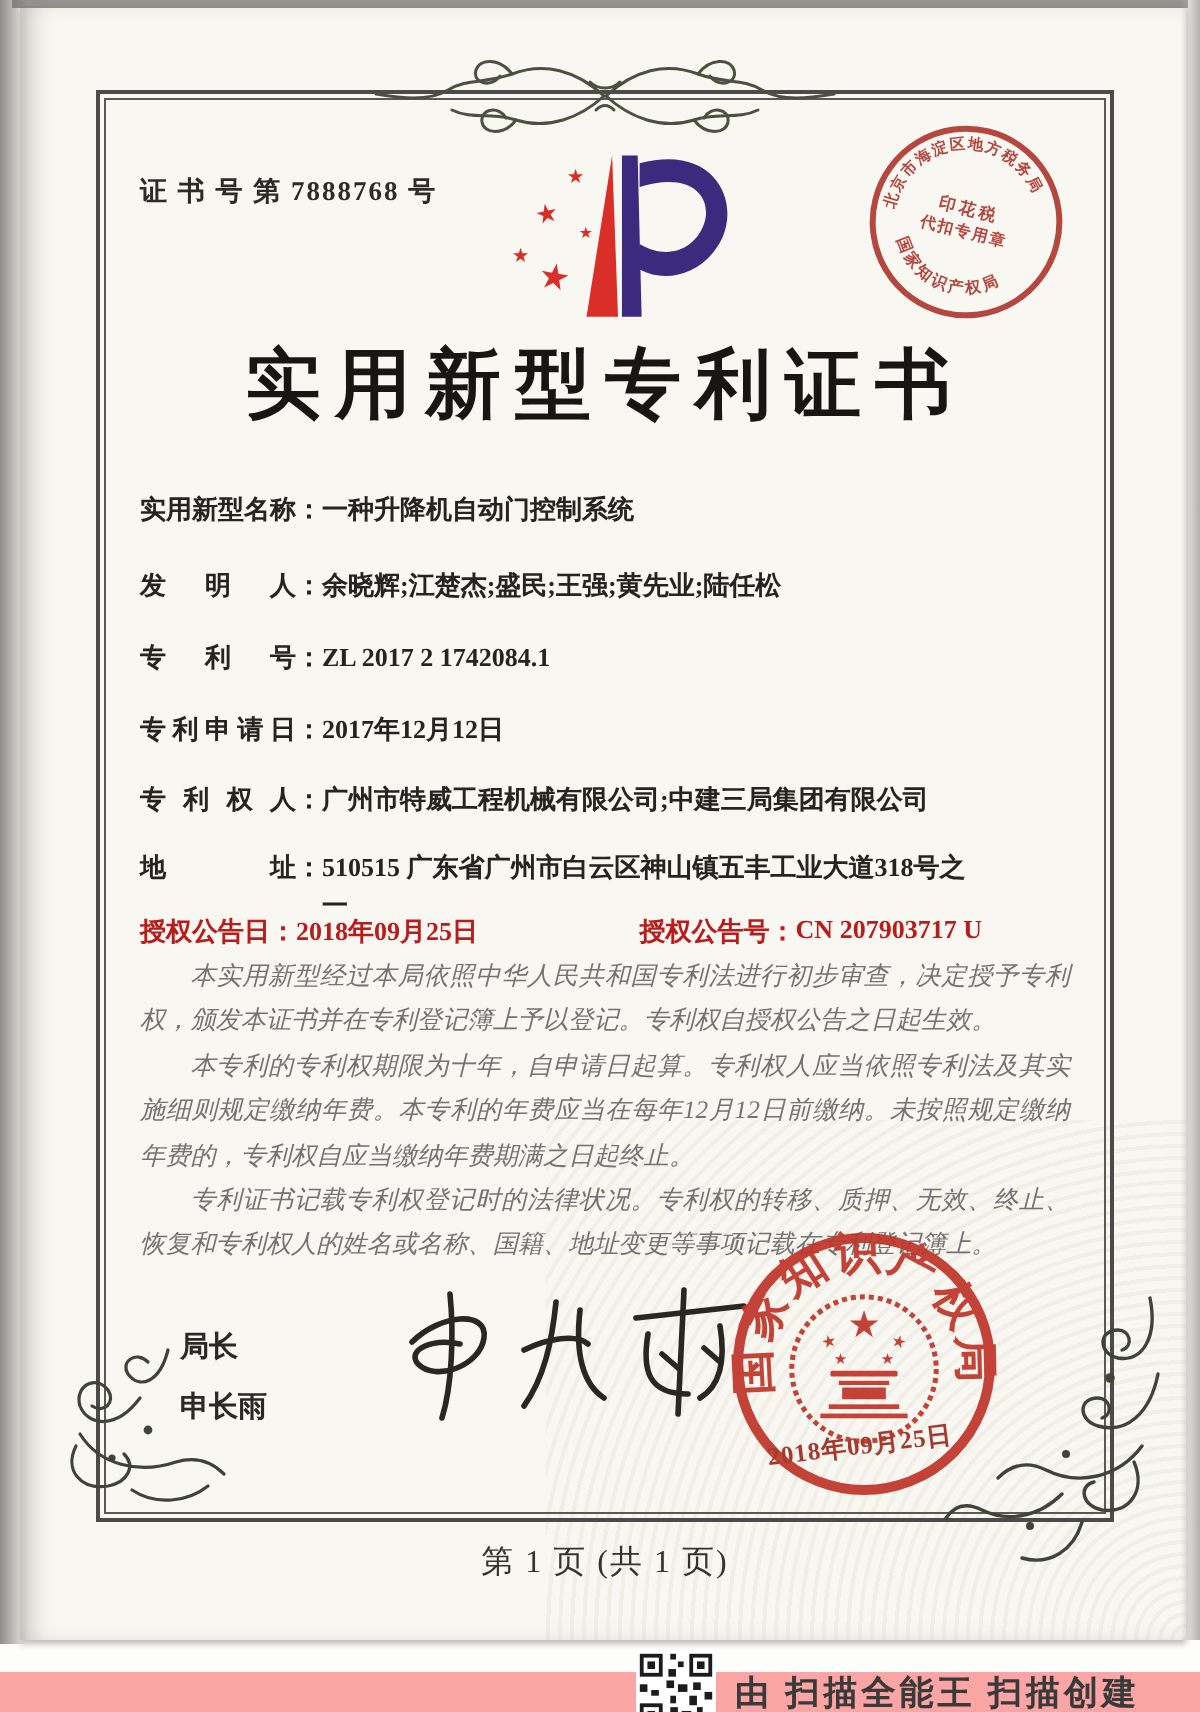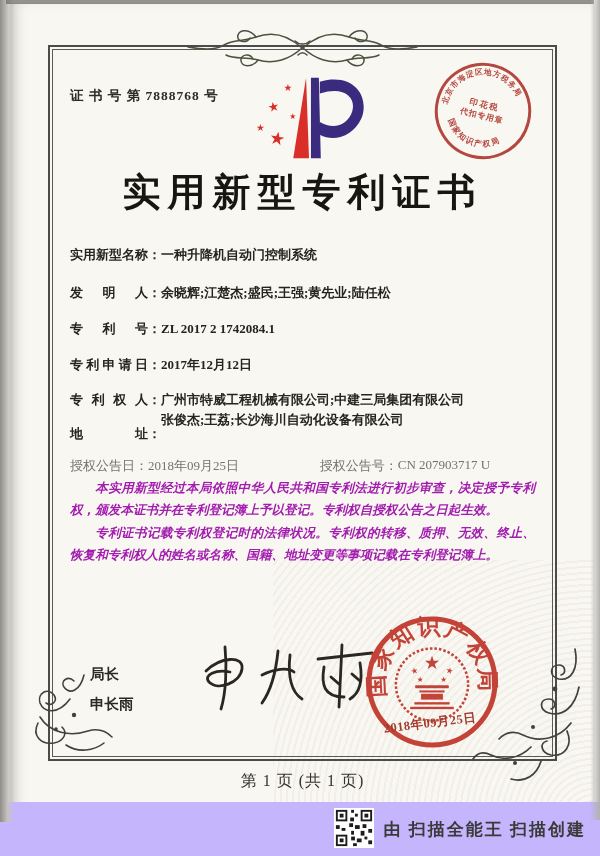--- a/index.html
+++ b/index.html
@@ -21,38 +21,38 @@
   .stamp{position:absolute;left:377px;top:8px;width:112px;height:112px;opacity:.9;}
   .title{position:absolute;left:0;top:120px;width:100%;text-align:center;font-size:38px;
     font-weight:700;color:#181613;letter-spacing:7px;}
   .row{position:absolute;left:20px;right:28px;display:flex;align-items:flex-start;
     font-size:13px;font-weight:600;color:#262420;line-height:19px;}
   .lbl{display:inline-block;width:78px;text-align:justify;text-align-last:justify;flex:none;}
   .colon{flex:none;}
   .val{flex:1;}
   .val .vline{display:block;}
   .grant-row{position:absolute;left:20px;right:18px;top:410px;display:flex;
-    font-size:13px;font-weight:400;color:#737373;}
+    font-size:13px;font-weight:700;color:#b91c1c;}
   .grant-left{flex:1.15;display:flex;}
   .grant-right{flex:1;display:flex;}
-  .body-text{position:absolute;left:20px;right:20px;top:430px;font-size:12.6px;color:#a21caf;
-    line-height:22.4px;text-align:justify;font-weight:bold;}
+  .body-text{position:absolute;left:20px;right:20px;top:430px;font-size:12.6px;color:#737373;
+    line-height:22.4px;text-align:justify;}
   .body-text p{margin:0;text-indent:2em;font-style:italic;}
   .director{position:absolute;left:40px;top:612px;font-size:14.5px;font-weight:700;
     color:#2b2926;font-family:"Liberation Sans","DejaVu Sans",sans-serif;line-height:30px;}
   .signature{position:absolute;left:140px;top:592px;width:200px;height:80px;}
   .big-seal{position:absolute;left:298px;top:551px;width:168px;height:168px;opacity:.93;}
   .seal-date{position:absolute;left:300px;top:668px;width:160px;text-align:center;
     font-size:12.5px;font-weight:700;color:#a23a2e;transform:rotate(-7deg);letter-spacing:.5px;}
   .footer{position:absolute;left:0;top:724px;width:100%;text-align:center;font-size:16px;
     color:#35332f;letter-spacing:1px;}
   .flourish-bl{position:absolute;left:16px;top:668px;width:92px;height:100px;}
   .flourish-br{position:absolute;right:2px;top:640px;width:120px;height:150px;}
-  .scanbar{position:absolute;left:0;bottom:0;width:600px;height:54px;background:#c4b5fd;
-    display:flex;align-items:center;justify-content:flex-end;padding-right:14px;box-sizing:border-box;gap:10px;}
+  .scanbar{position:absolute;left:0;bottom:0;width:600px;height:20px;background:#fca5a5;
+    display:flex;align-items:center;justify-content:flex-end;padding-right:30px;box-sizing:border-box;gap:10px;}
   .scanbar .qr{width:40px;height:40px;margin-bottom:2px;}
   .scan-text{font-size:17px;color:#3a3a3a;font-weight:600;letter-spacing:2px;
     font-family:"Liberation Serif","DejaVu Serif",serif;}
   .guilloche{position:absolute;right:0;bottom:0;width:320px;height:260px;opacity:.06;
     background:repeating-radial-gradient(circle at 100% 100%, #7a6a4a 0 2px, transparent 2px 6px);}
 </style>
 </head>
 <body>
 
 <div class="photo">
@@ -115,43 +115,47 @@
       <div class="row" style="top:308px">
         <span class="lbl">专利申请日</span>
           <span class="colon">：</span>
         <span class="val">2017年12月12日</span>
       </div>
       <div class="row" style="top:343px;line-height:20px">
         <span class="lbl">专利权人</span>
           <span class="colon">：</span>
         <span class="val">
             <span class="vline">广州市特威工程机械有限公司;中建三局集团有限公司</span>
-            <span class="vline">张俊杰;王荔;长沙海川自动化设备有限公司</span>
           </span>
       </div>
       <div class="row" style="top:377px">
         <span class="lbl">地址</span>
           <span class="colon">：</span>
+        <span class="val">
+            <span class="vline">510515 广东省广州市白云区神山镇五丰工业大道318号之</span>
+            <span class="vline">一</span>
+          </span>
       </div>
 
       <div class="grant-row">
         <span class="grant-left">
           <span>授权公告日</span>
             <span>：</span>
           <span>2018年09月25日</span>
         </span>
         <span class="grant-right">
           <span>授权公告号</span>
             <span>：</span>
           <span>CN 207903717 U</span>
         </span>
       </div>
 
       <div class="body-text">
         <p>本实用新型经过本局依照中华人民共和国专利法进行初步审查，决定授予专利权，颁发本证书并在专利登记簿上予以登记。专利权自授权公告之日起生效。</p>
+        <p>本专利的专利权期限为十年，自申请日起算。专利权人应当依照专利法及其实施细则规定缴纳年费。本专利的年费应当在每年12月12日前缴纳。未按照规定缴纳年费的，专利权自应当缴纳年费期满之日起终止。</p>
         <p>专利证书记载专利权登记时的法律状况。专利权的转移、质押、无效、终止、恢复和专利权人的姓名或名称、国籍、地址变更等事项记载在专利登记簿上。</p>
       </div>
 
       <div class="director">
         <div>局长</div>
         <div>申长雨</div>
       </div>
 
       <svg class="signature" viewBox="0 0 200 80">
         <g fill="none" stroke="#2a2620" stroke-width="2.8" stroke-linecap="round" stroke-linejoin="round">

